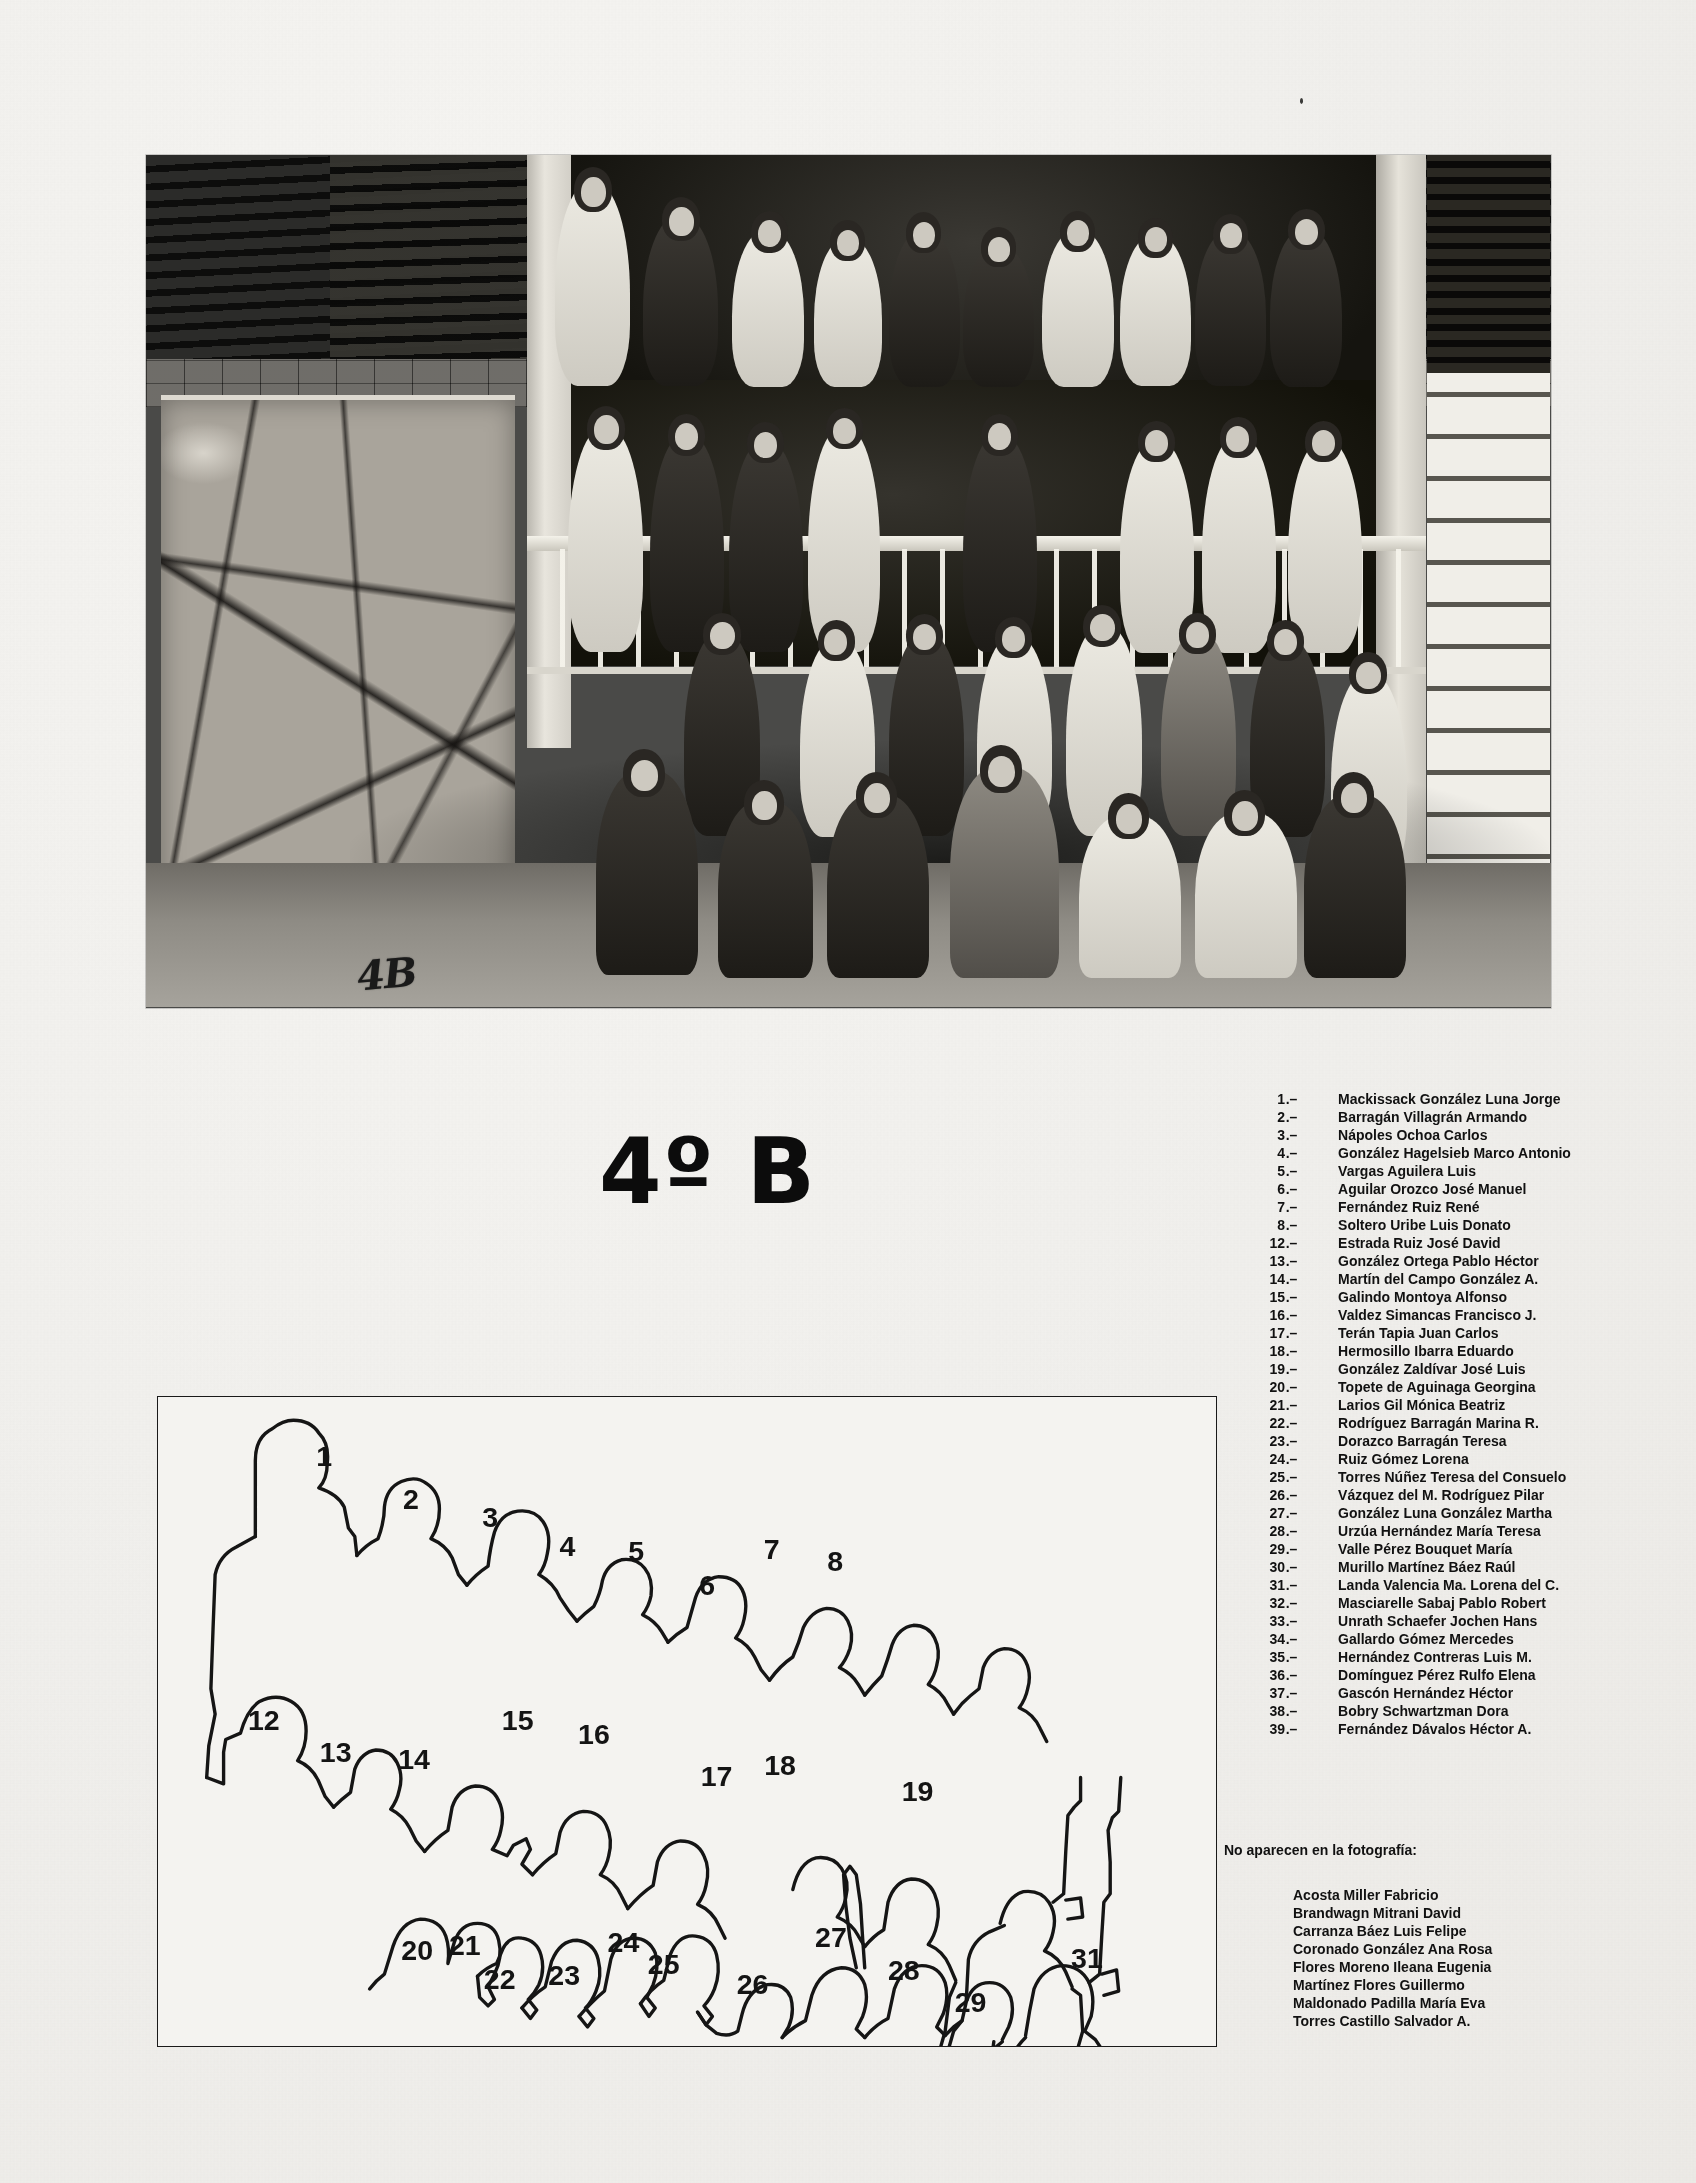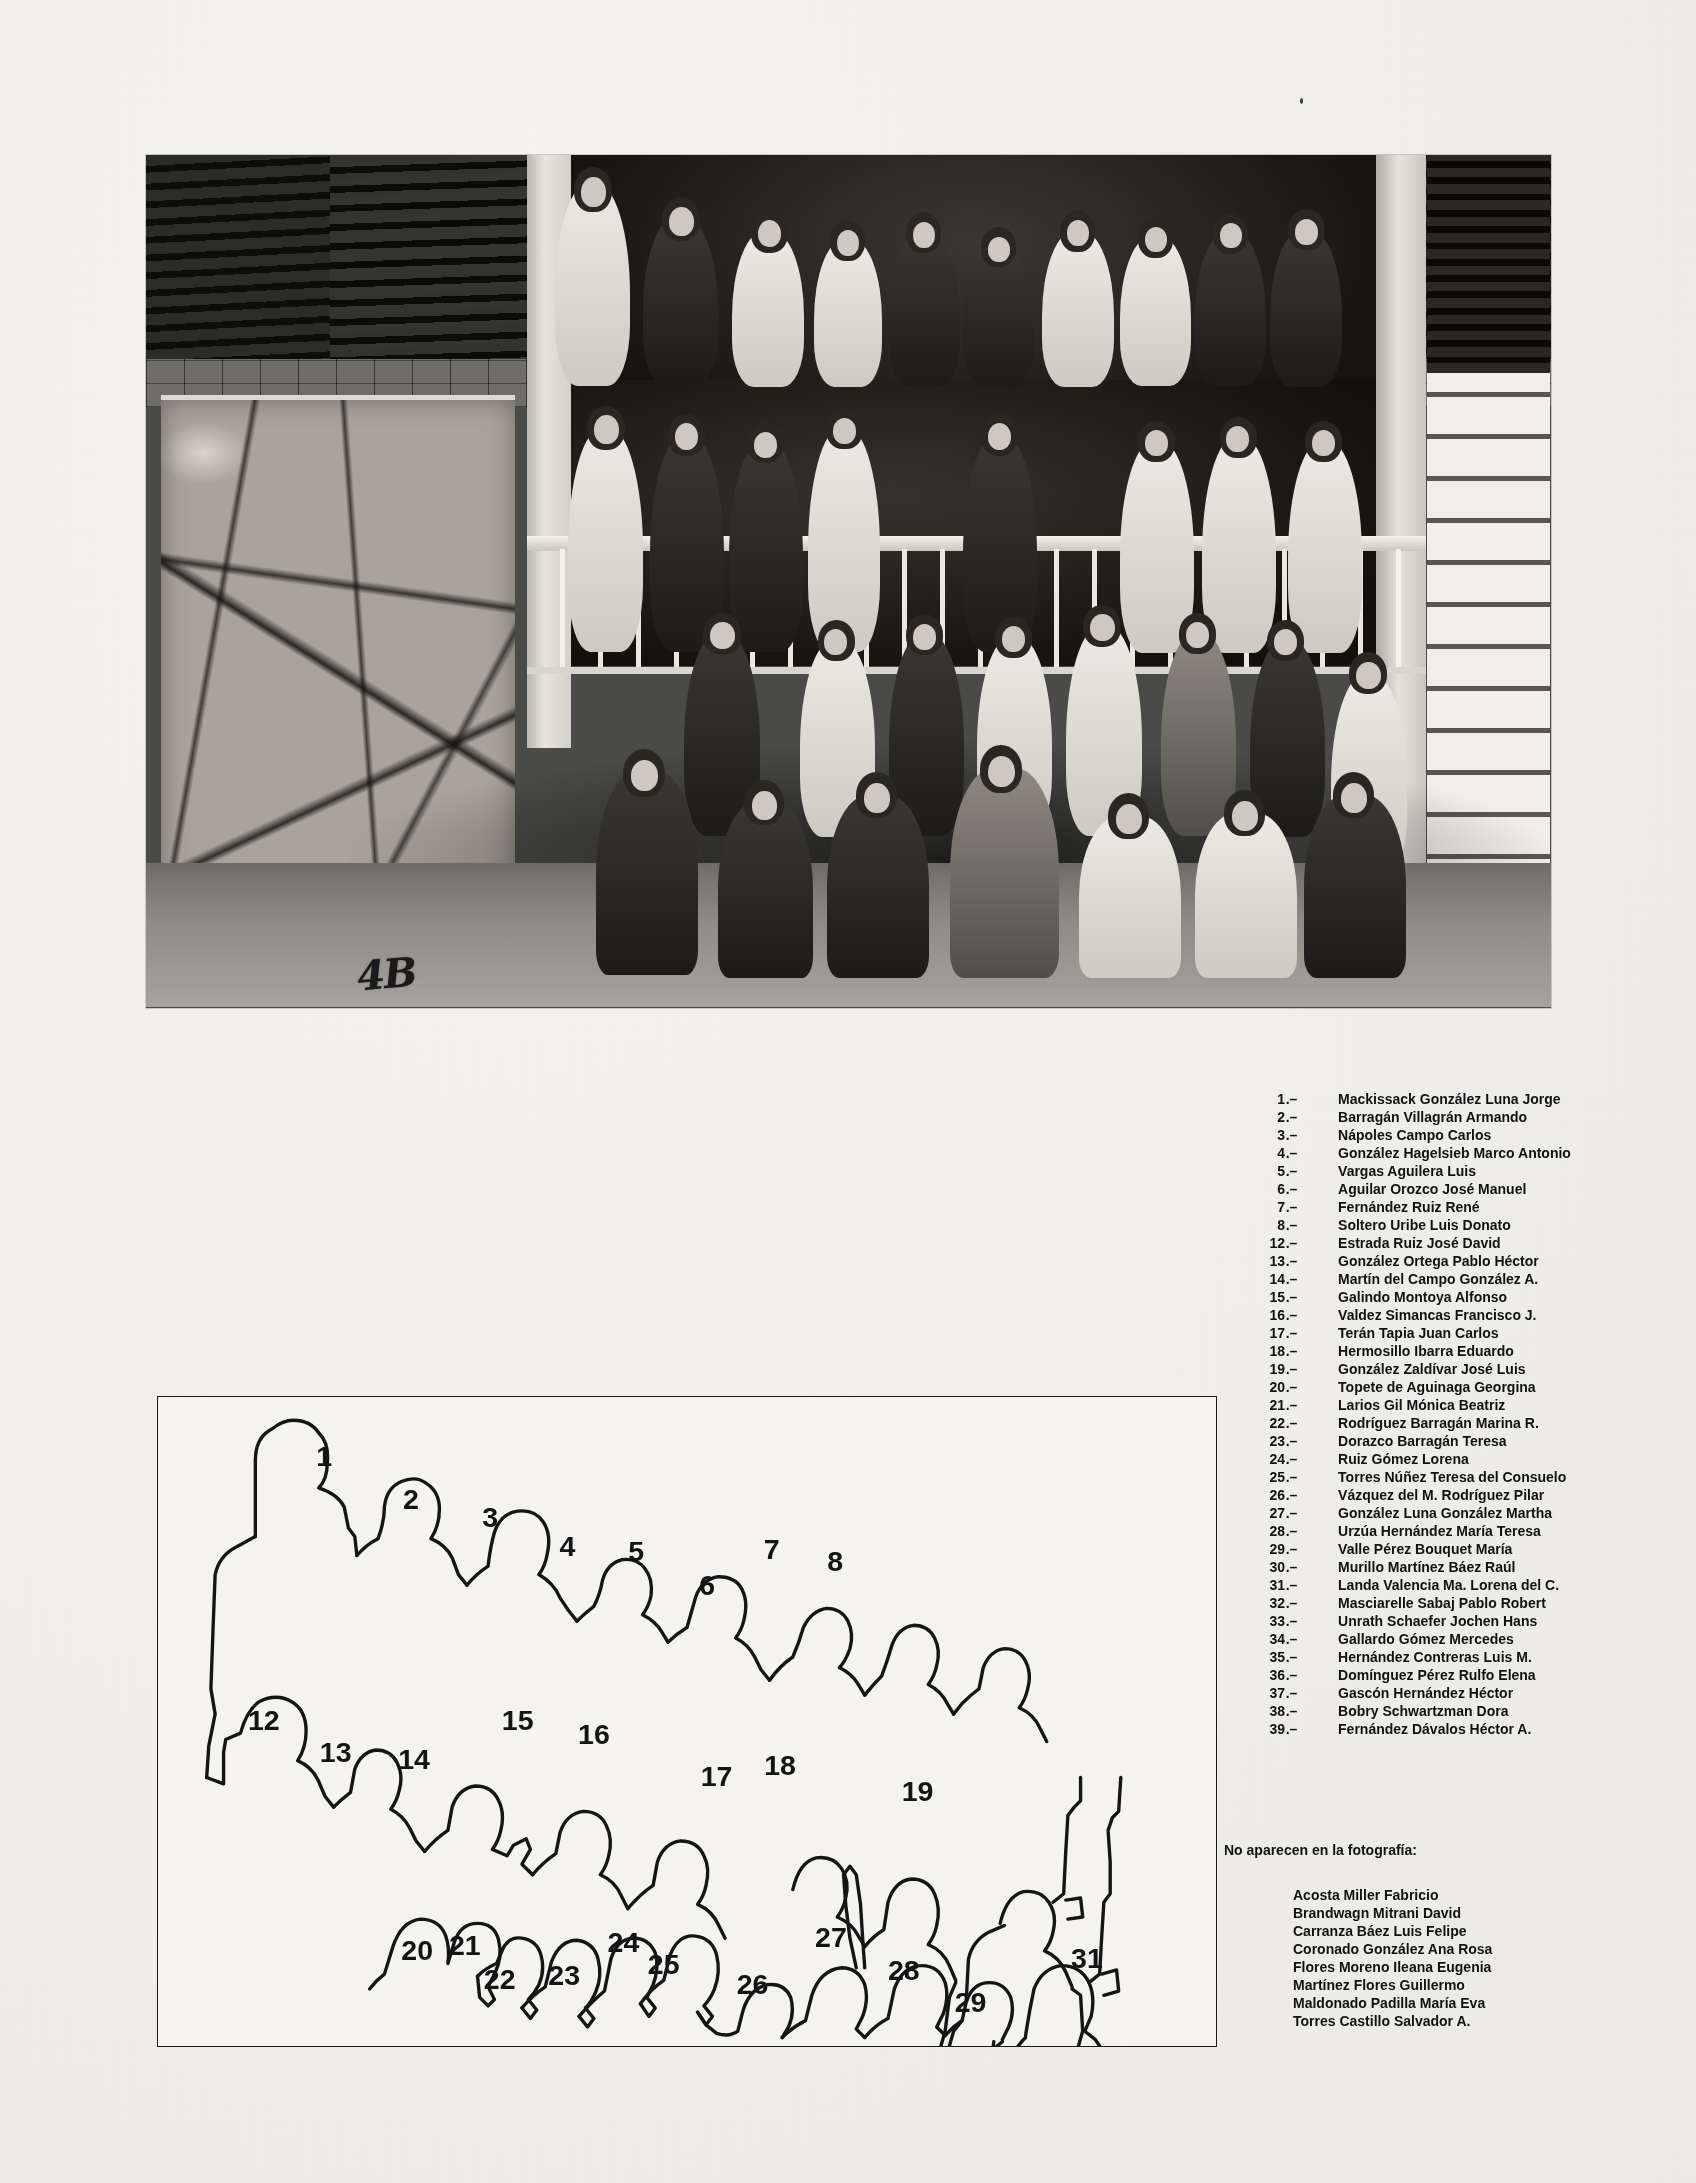--- a/index.html
+++ b/index.html
@@ -393,36 +393,39 @@
     <div class="head" style="left:1078px;top:635px;width:41px;height:46px;"></div>
     <div class="face" style="left:1086px;top:646px;width:26px;height:30px;"></div>
 
     <div class="person body-dark" style="left:1158px;top:640px;width:102px;height:183px;border-radius:40% 40% 12% 12%/50% 50% 12% 12%;"></div>
     <div class="head" style="left:1187px;top:617px;width:41px;height:46px;"></div>
     <div class="face" style="left:1195px;top:628px;width:26px;height:30px;"></div>
 
     <div class="hw4b">4B</div>
   </div>
 
+  <div class="title">
+    <span>4</span><span class="ord">º</span>&nbsp;<span>B</span>
+  </div>
 
   <div class="namelist" id="roster">
       <div class="row">
         <span class="num">1</span>
         <span class="dash">.–</span>
         <span class="nm">Mackissack González Luna Jorge</span>
       </div>
       <div class="row">
         <span class="num">2</span>
         <span class="dash">.–</span>
         <span class="nm">Barragán Villagrán Armando</span>
       </div>
       <div class="row">
         <span class="num">3</span>
         <span class="dash">.–</span>
-        <span class="nm">Nápoles Campo Carlos</span>
+        <span class="nm">Nápoles Ochoa Carlos</span>
       </div>
       <div class="row">
         <span class="num">4</span>
         <span class="dash">.–</span>
         <span class="nm">González Hagelsieb Marco Antonio</span>
       </div>
       <div class="row">
         <span class="num">5</span>
         <span class="dash">.–</span>
         <span class="nm">Vargas Aguilera Luis</span>

